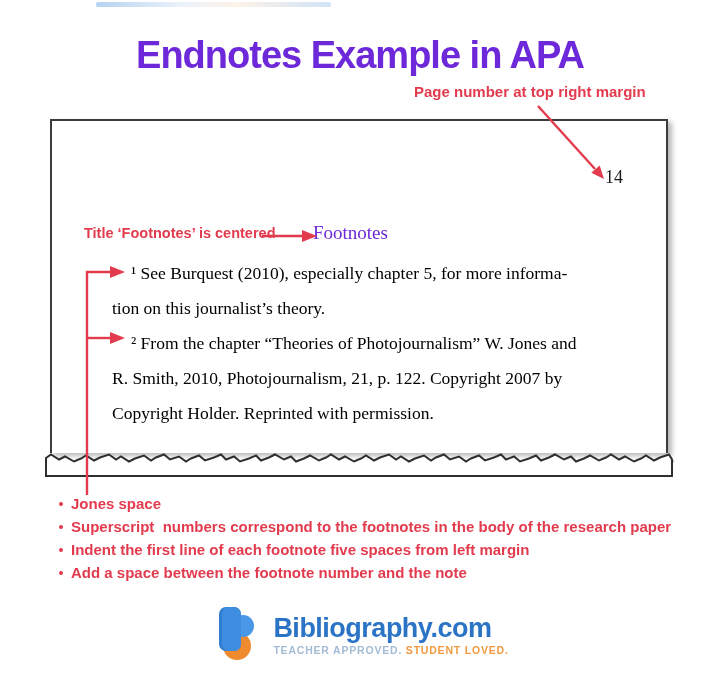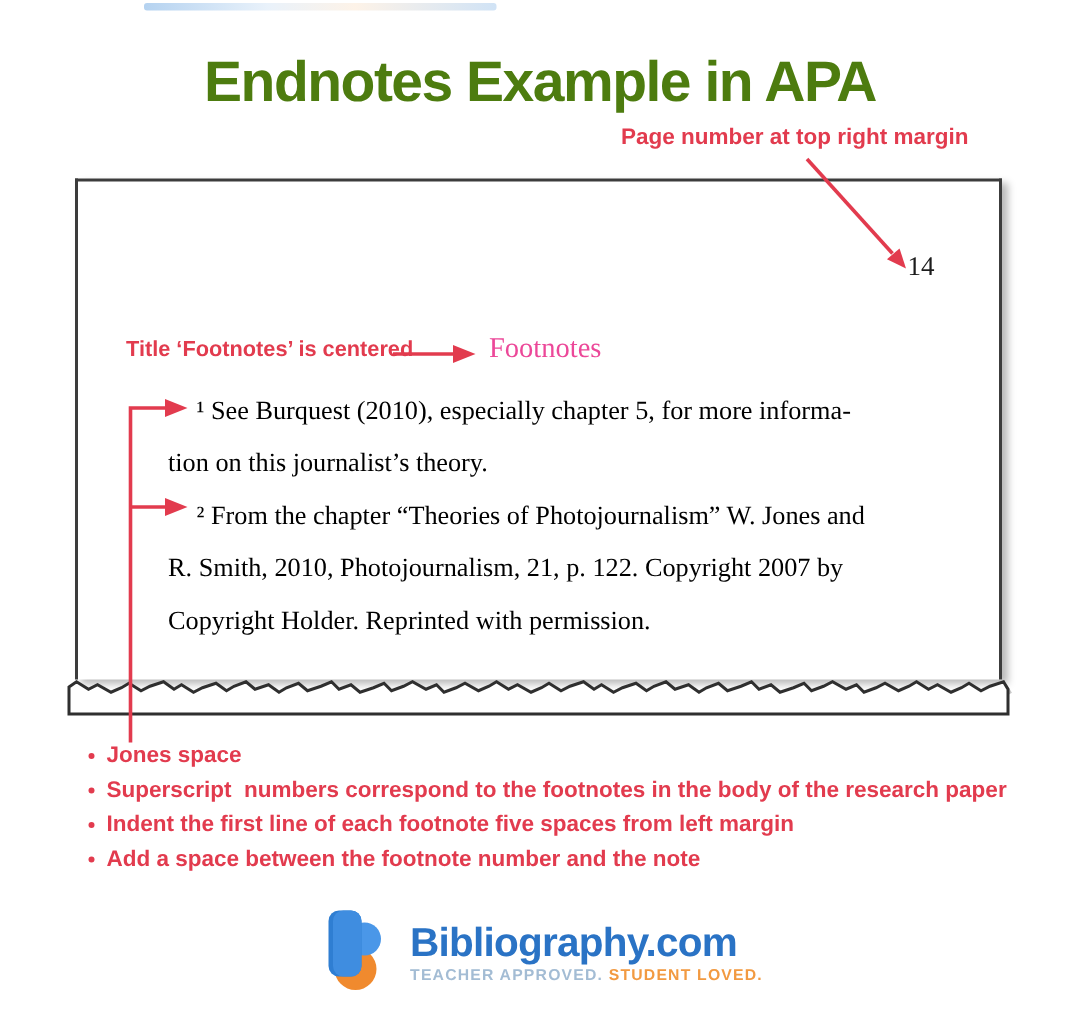--- a/index.html
+++ b/index.html
@@ -7,33 +7,33 @@
     position:relative;width:720px;height:676px;background:#ffffff;
     font-family:"Liberation Sans",sans-serif;overflow:hidden;
   }
   
   .top-remnant{
     position:absolute;top:2px;left:96px;width:235px;height:5px;border-radius:2px;
     background:linear-gradient(90deg,rgba(43,127,212,.35),rgba(43,127,212,.10) 35%,rgba(240,154,65,.12) 60%,rgba(43,127,212,.22));
   }
   .page-title{
     position:absolute;top:9px;left:0;width:100%;text-align:center;
-    font-size:38px;font-weight:bold;letter-spacing:-1px;color:#4d7c0f;
+    font-size:38px;font-weight:bold;letter-spacing:-1px;color:#6d28d9;
   }
   .note{position:absolute;color:#e23b4e;font-weight:bold;}
   .note-pagenum{left:414px;top:83px;font-size:15px;}
   
   .paper{
     position:absolute;left:50px;top:119px;width:614px;height:332px;
     background:#fff;border:2px solid #3c3c3c;border-bottom:none;
     box-shadow:4px 3px 5px rgba(0,0,0,.28);
   }
   .paper .pagenum{position:absolute;left:553px;top:46px;font-family:"Liberation Serif",serif;font-size:18px;color:#1c1c1c;}
   .paper .centered-note{position:absolute;left:32px;top:104px;font-size:14.5px;font-weight:bold;color:#e23b4e;}
-  .paper .heading{position:absolute;left:274px;top:101px;font-family:"Liberation Serif",serif;font-size:19px;color:#ec4899;}
+  .paper .heading{position:absolute;left:261px;top:101px;font-family:"Liberation Serif",serif;font-size:19px;color:#6d28d9;}
   .footnotes{position:absolute;left:60px;top:135px;width:560px;
     font-family:"Liberation Serif",serif;font-size:17.5px;line-height:35px;color:#000000;}
   .footnote .fline{white-space:nowrap;}
   .footnote .fline:first-child{text-indent:19px;}
   
   .overlay{position:absolute;left:0;top:0;width:720px;height:676px;z-index:5;pointer-events:none;}
   
   .torn{position:absolute;left:0;top:0;width:720px;height:676px;z-index:4;pointer-events:none;}
   
   .tips{position:absolute;left:59px;top:492px;z-index:6;}

